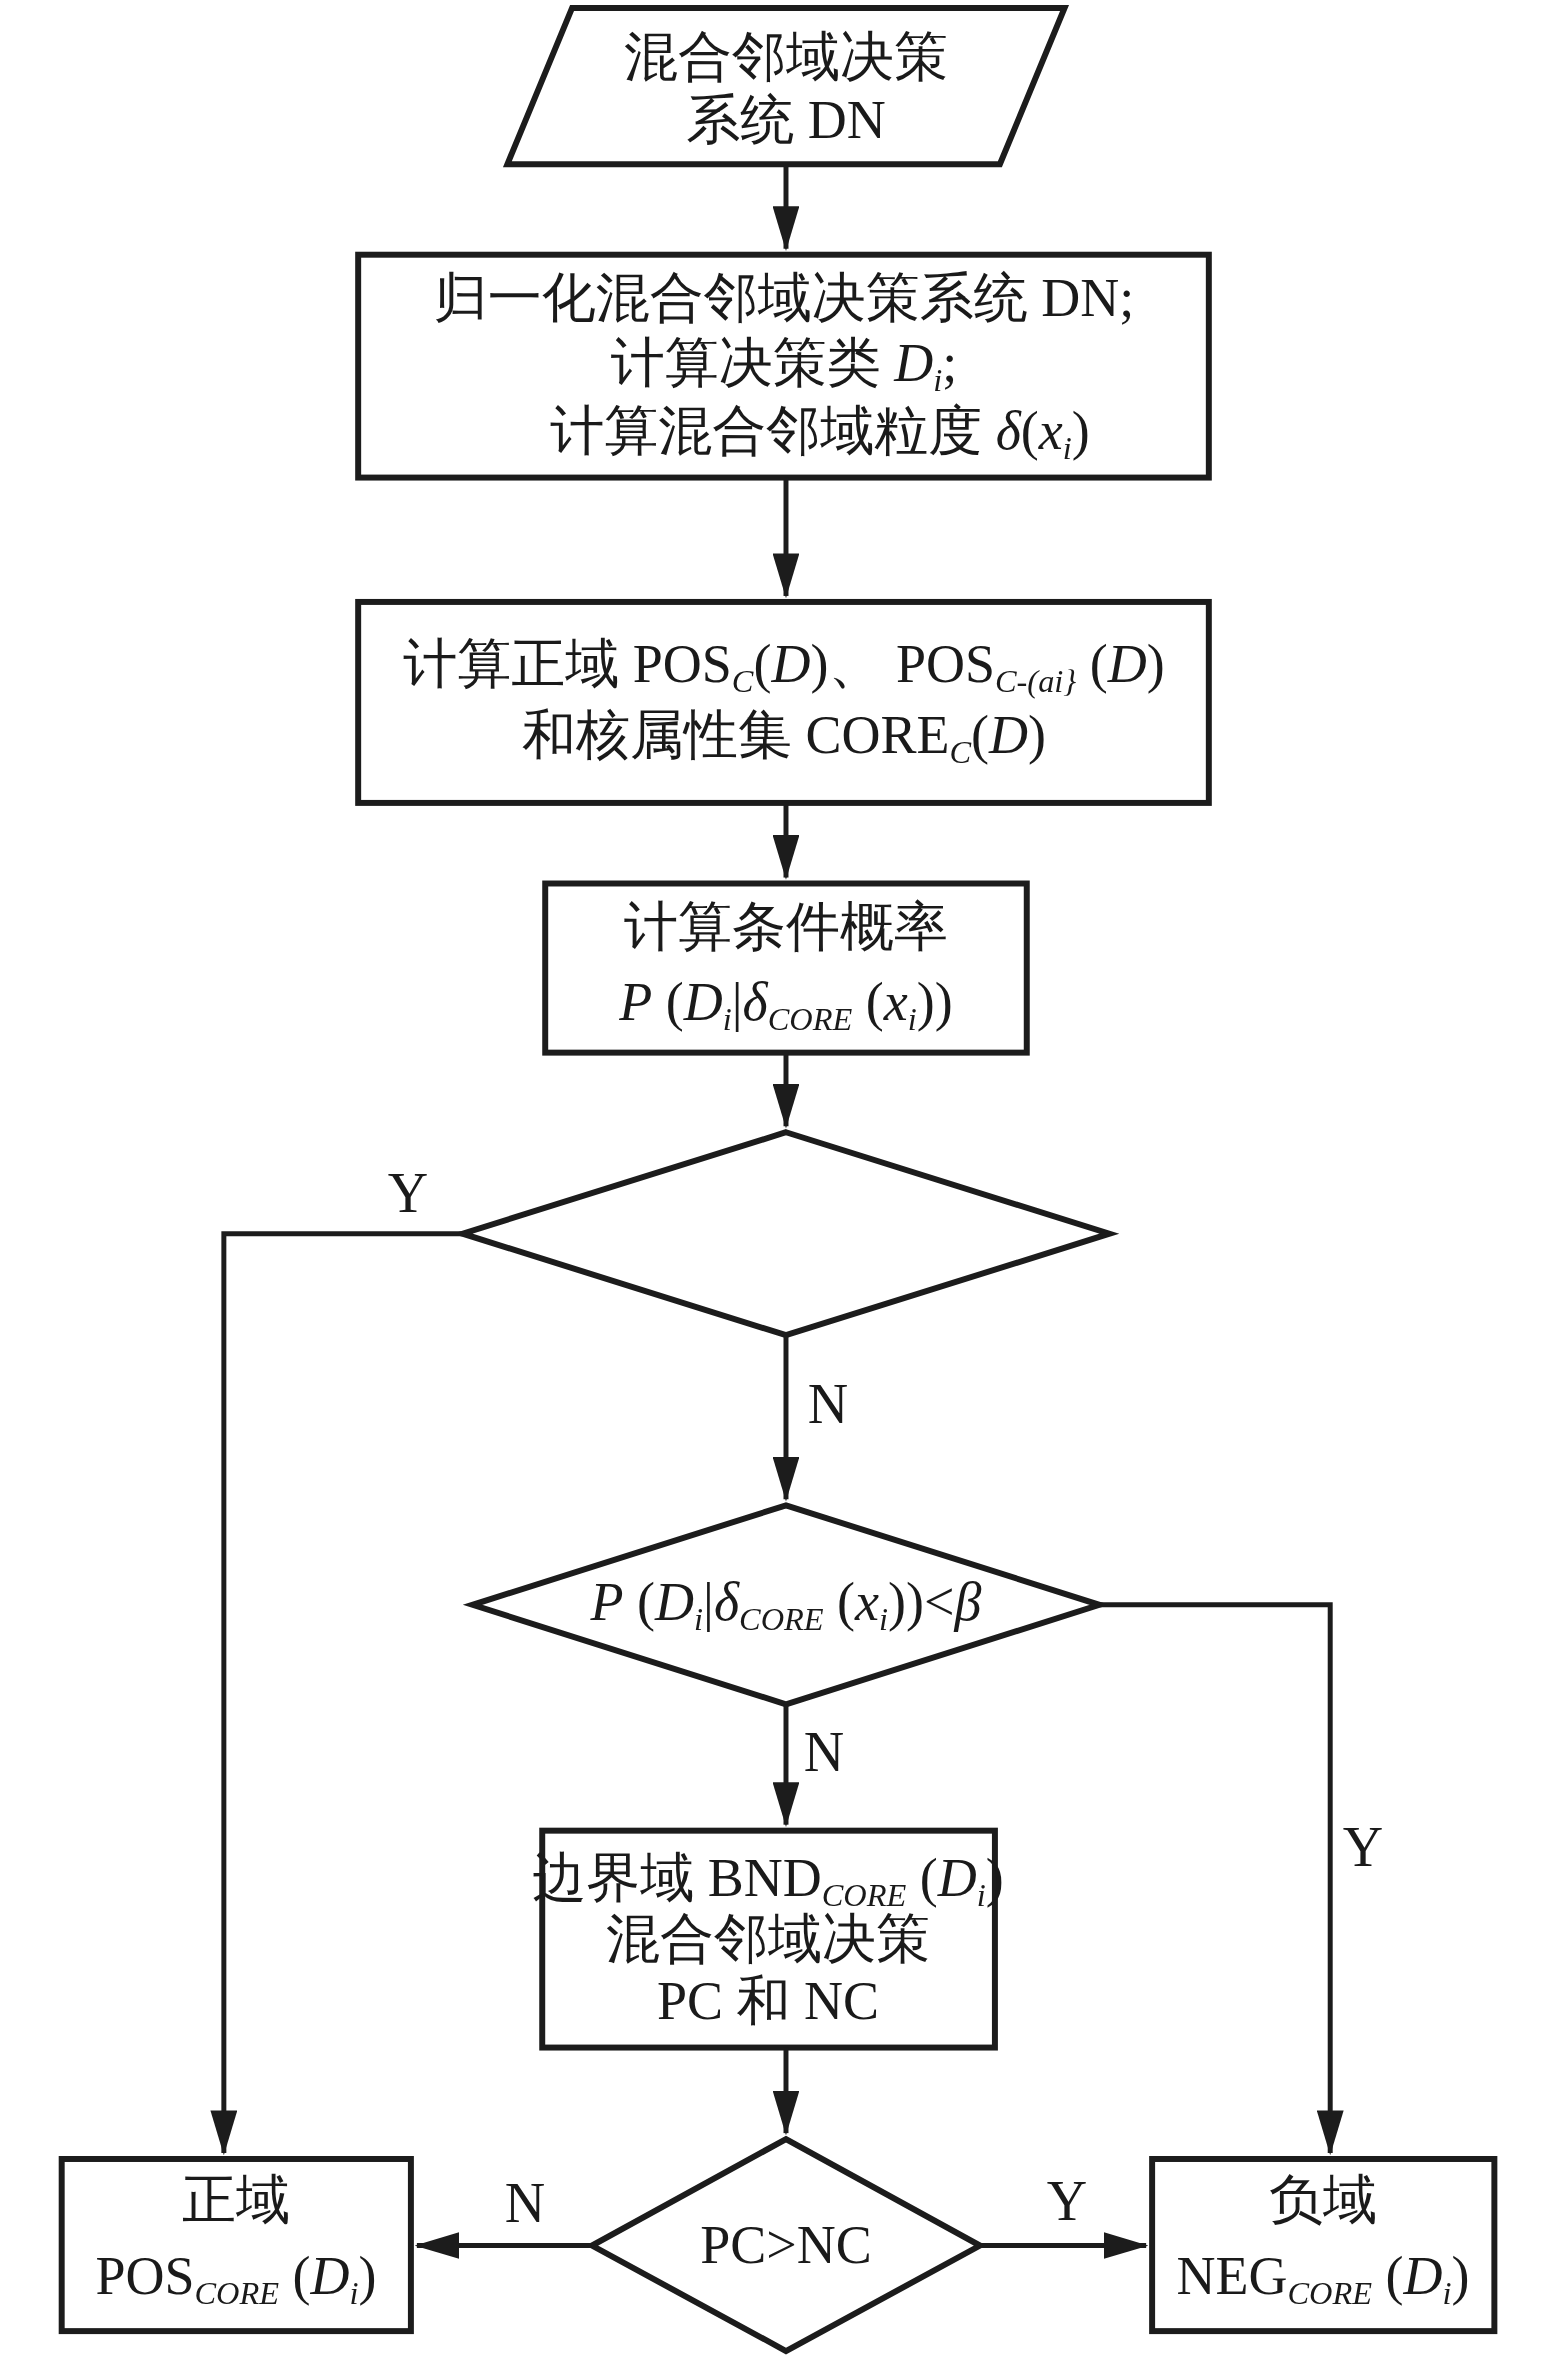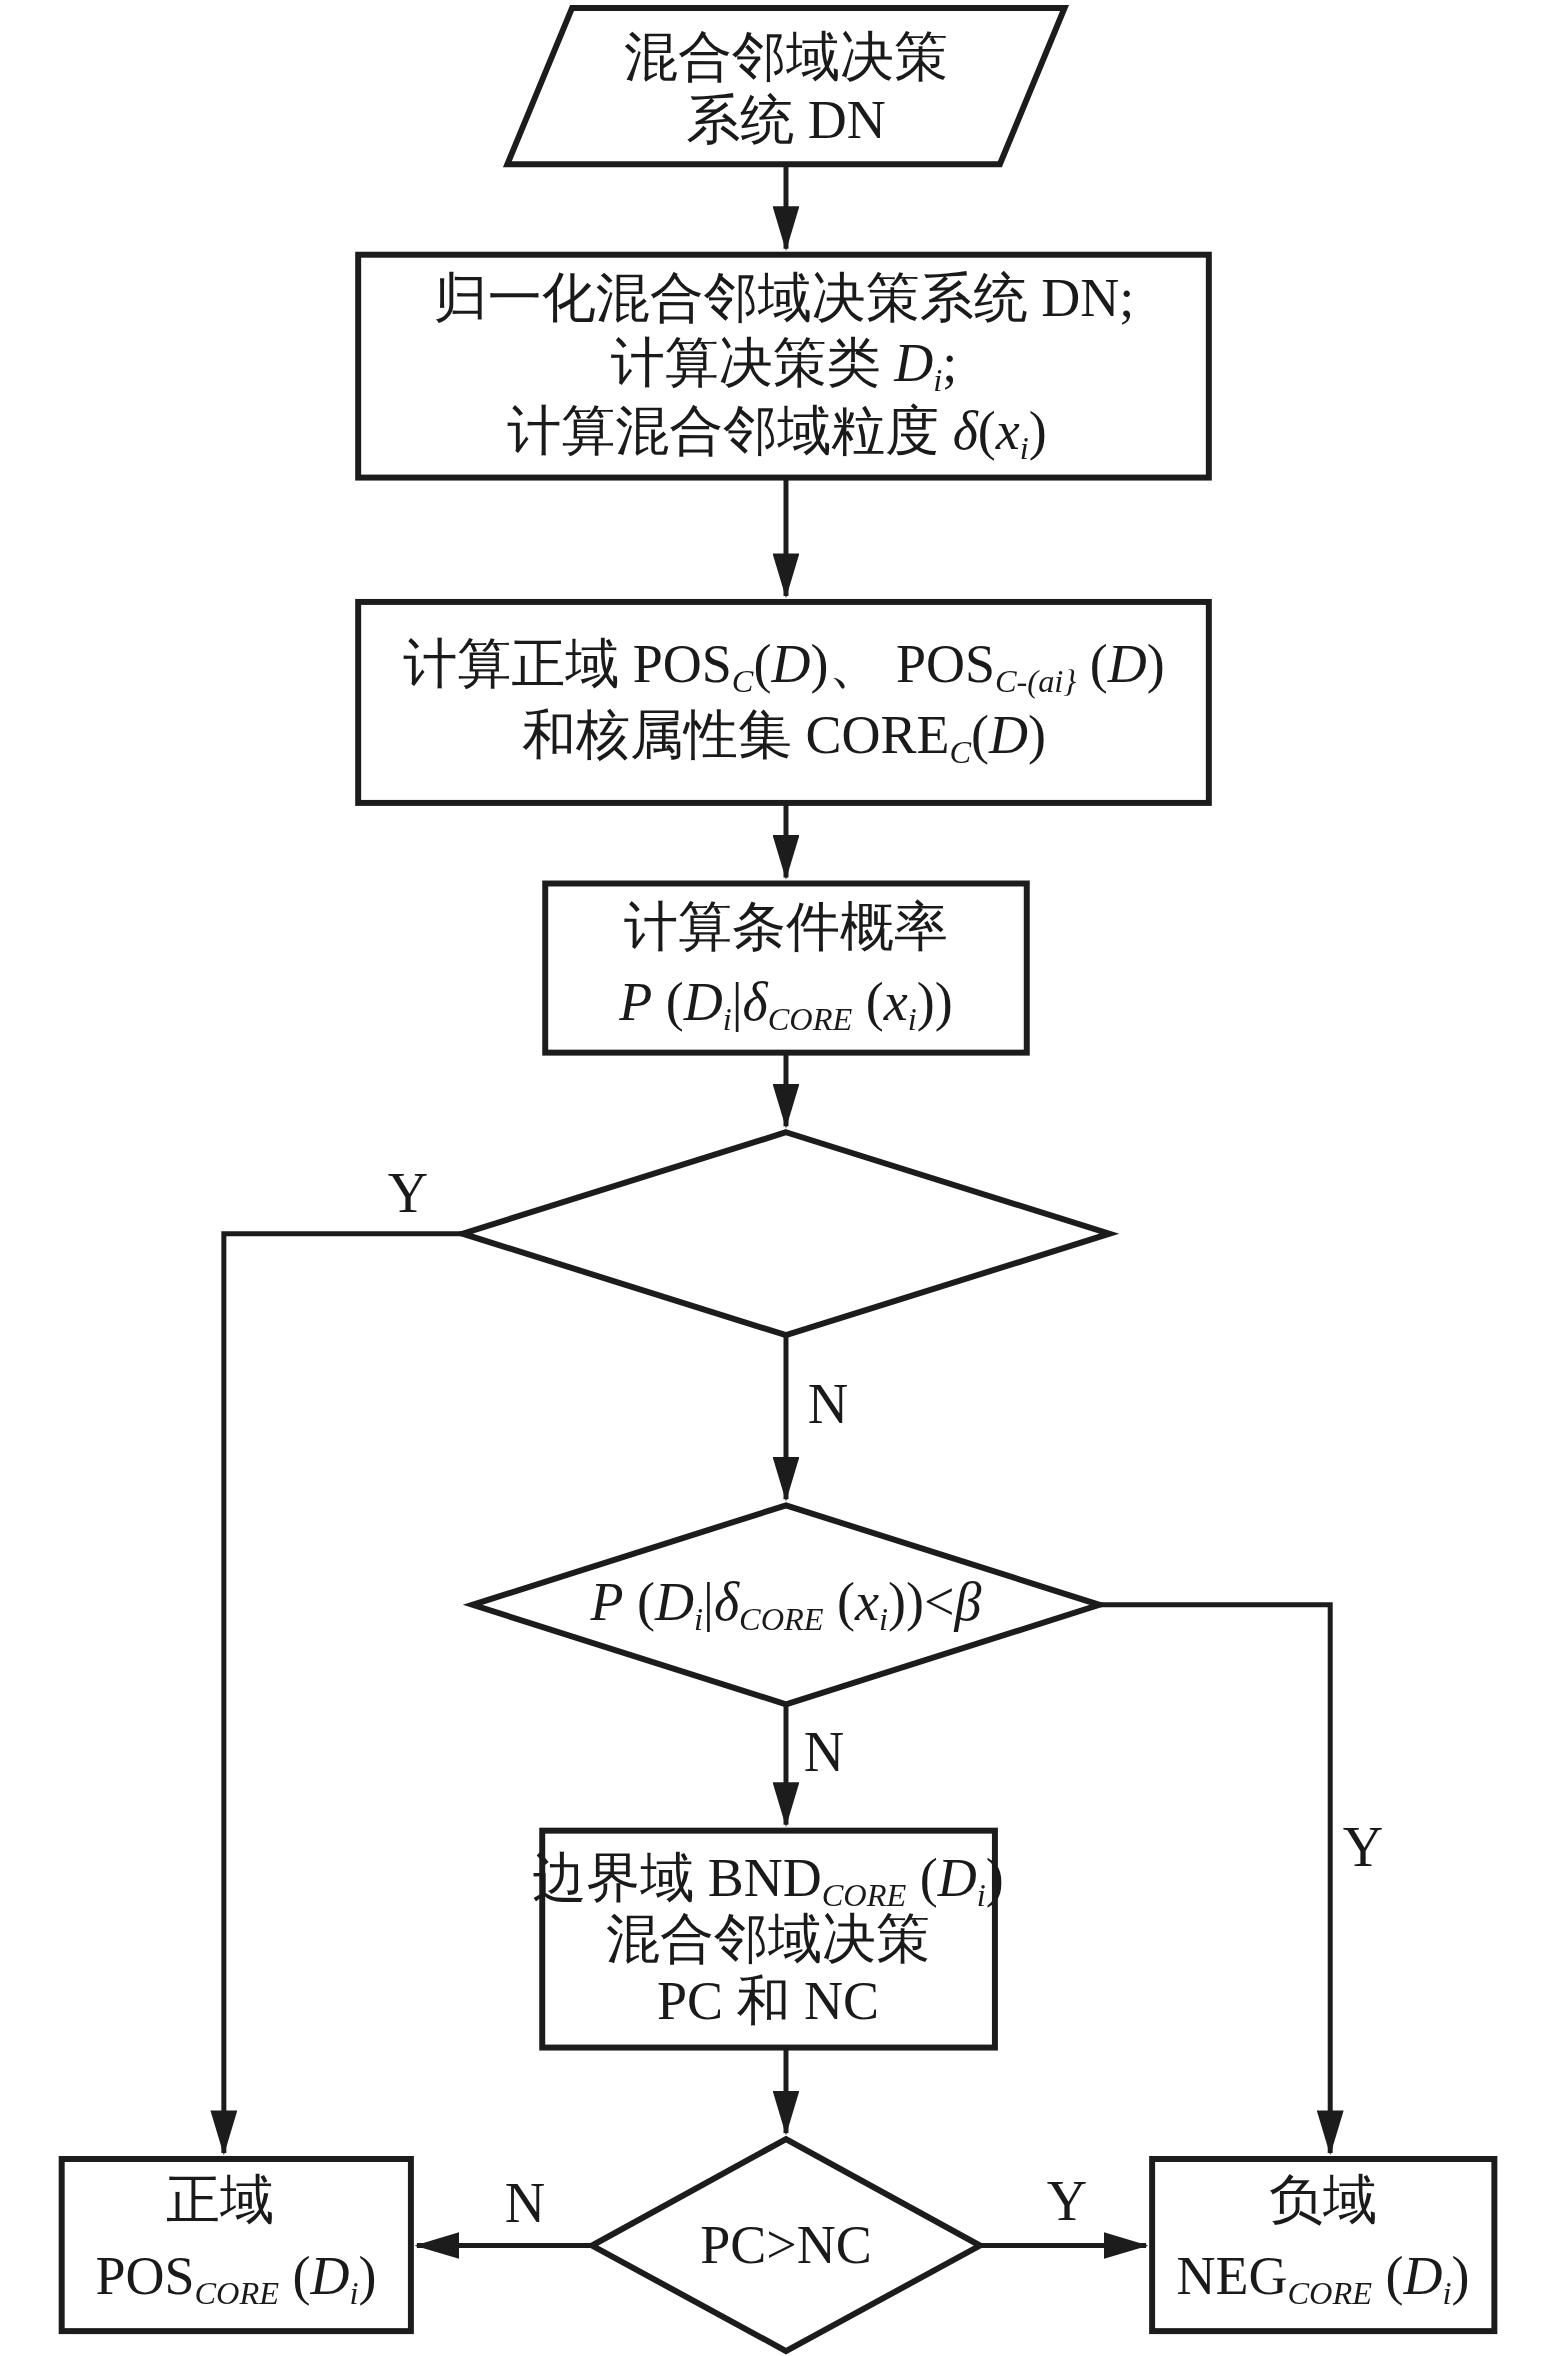--- a/index.html
+++ b/index.html
@@ -62,38 +62,38 @@
     <line class="wire" x1="790" y1="2058" x2="790" y2="2144" marker-end="url(#arr)"></line>
     <line class="wire" x1="595" y1="2257" x2="419" y2="2257" marker-end="url(#arr)"></line>
     <line class="wire" x1="985" y1="2257" x2="1152" y2="2257" marker-end="url(#arr)"></line>
   </svg>
 
   <div class="txt" style="left:786px;top:58px"><span>混合邻域决策</span></div>
   <div class="txt" style="left:786px;top:121px"><span>系统 DN</span></div>
 
   <div class="txt" style="left:784px;top:299px"><span>归一化混合邻域决策系统 DN;</span></div>
   <div class="txt" style="left:784px;top:366px"><span>计算决策类 </span><span class="s-i">D</span><span class="s-si">i</span><span>;</span></div>
-  <div class="txt" style="left:777px;top:434px"><span>计算混合邻域粒度 </span><span class="s-i">δ</span><span>(</span><span class="s-i">x</span><span class="s-si">i</span><span>)</span></div>
+  <div class="txt" style="left:820px;top:434px"><span>计算混合邻域粒度 </span><span class="s-i">δ</span><span>(</span><span class="s-i">x</span><span class="s-si">i</span><span>)</span></div>
 
   <div class="txt" style="left:784px;top:667px"><span>计算正域 POS</span><span class="s-si">C</span><span>(</span><span class="s-i">D</span><span>)、 POS</span><span class="s-si">C-(ai}</span><span> (</span><span class="s-i">D</span><span>)</span></div>
   <div class="txt" style="left:786px;top:928px"><span>计算条件概率</span></div>
 
   <div class="txt" style="left:784px;top:738px"><span>和核属性集 CORE</span><span class="s-si">C</span><span>(</span><span class="s-i">D</span><span>)</span></div>
   <div class="txt" style="left:786px;top:1005px"><span class="s-i">P</span><span> (</span><span class="s-i">D</span><span class="s-si">i</span><span>|</span><span class="s-i">δ</span><span class="s-sub">CORE</span><span> (</span><span class="s-i">x</span><span class="s-si">i</span><span>))</span></div>
 
 
   <div class="txt" style="left:768px;top:1881px"><span>边界域 BND</span><span class="s-sub">CORE</span><span> (</span><span class="s-i">D</span><span class="s-si">i</span><span>)</span></div>
 
   <div class="txt" style="left:786px;top:1605px"><span class="s-i">P</span><span> (</span><span class="s-i">D</span><span class="s-si">i</span><span>|</span><span class="s-i">δ</span><span class="s-sub">CORE</span><span> (</span><span class="s-i">x</span><span class="s-si">i</span><span>))&lt;</span><span class="s-i">β</span></div>
   <div class="txt" style="left:768px;top:1940px"><span>混合邻域决策</span></div>
   <div class="txt" style="left:768px;top:2002px"><span>PC 和 NC</span></div>
 
   <div class="txt" style="left:786px;top:2246px"><span>PC&gt;NC</span></div>
 
-  <div class="txt" style="left:220px;top:2201px"><span>正域</span></div>
+  <div class="txt" style="left:236px;top:2201px"><span>正域</span></div>
   <div class="txt" style="left:236px;top:2279px"><span>POS</span><span class="s-sub">CORE</span><span> (</span><span class="s-i">D</span><span class="s-si">i</span><span>)</span></div>
 
   <div class="txt" style="left:1323px;top:2201px"><span>负域</span></div>
   <div class="txt" style="left:1323px;top:2279px"><span>NEG</span><span class="s-sub">CORE</span><span> (</span><span class="s-i">D</span><span class="s-si">i</span><span>)</span></div>
 
   <div class="txt lbl" style="left:408px;top:1194px">Y</div>
   <div class="txt lbl" style="left:828px;top:1405px">N</div>
   <div class="txt lbl" style="left:824px;top:1753px">N</div>
   <div class="txt lbl" style="left:1363px;top:1848px">Y</div>
   <div class="txt lbl" style="left:525px;top:2204px">N</div>

